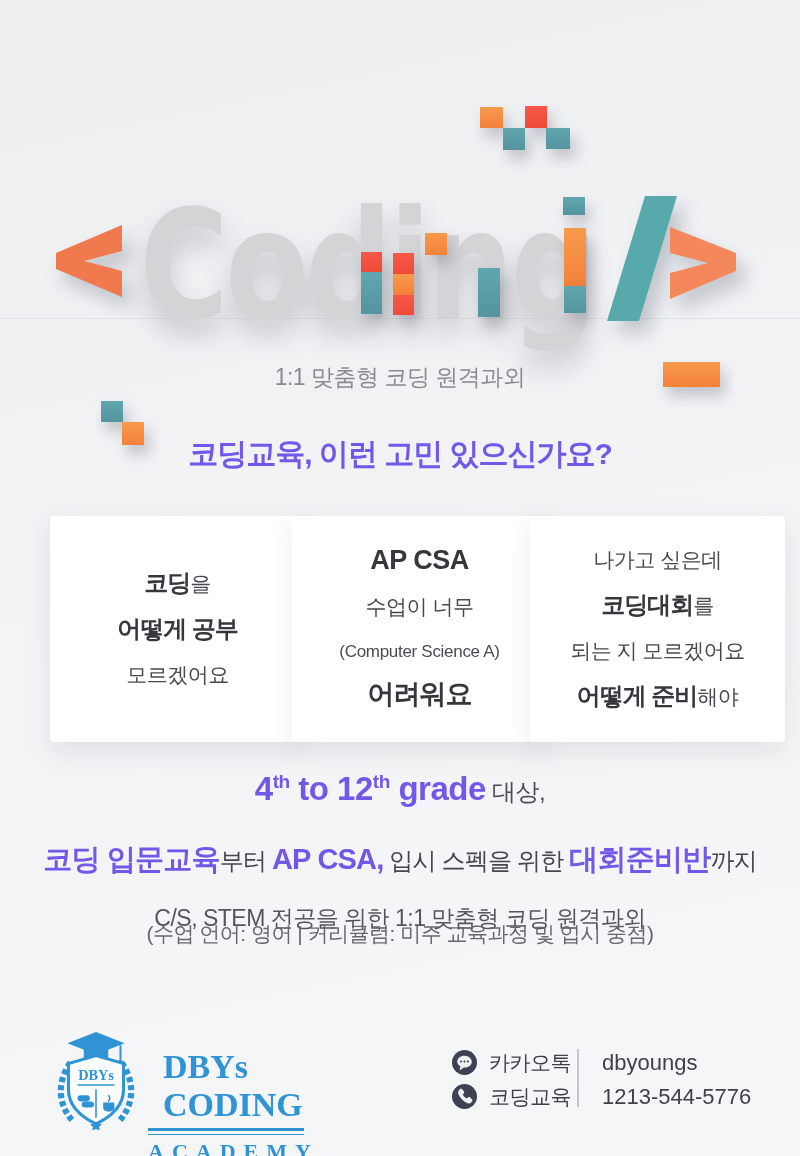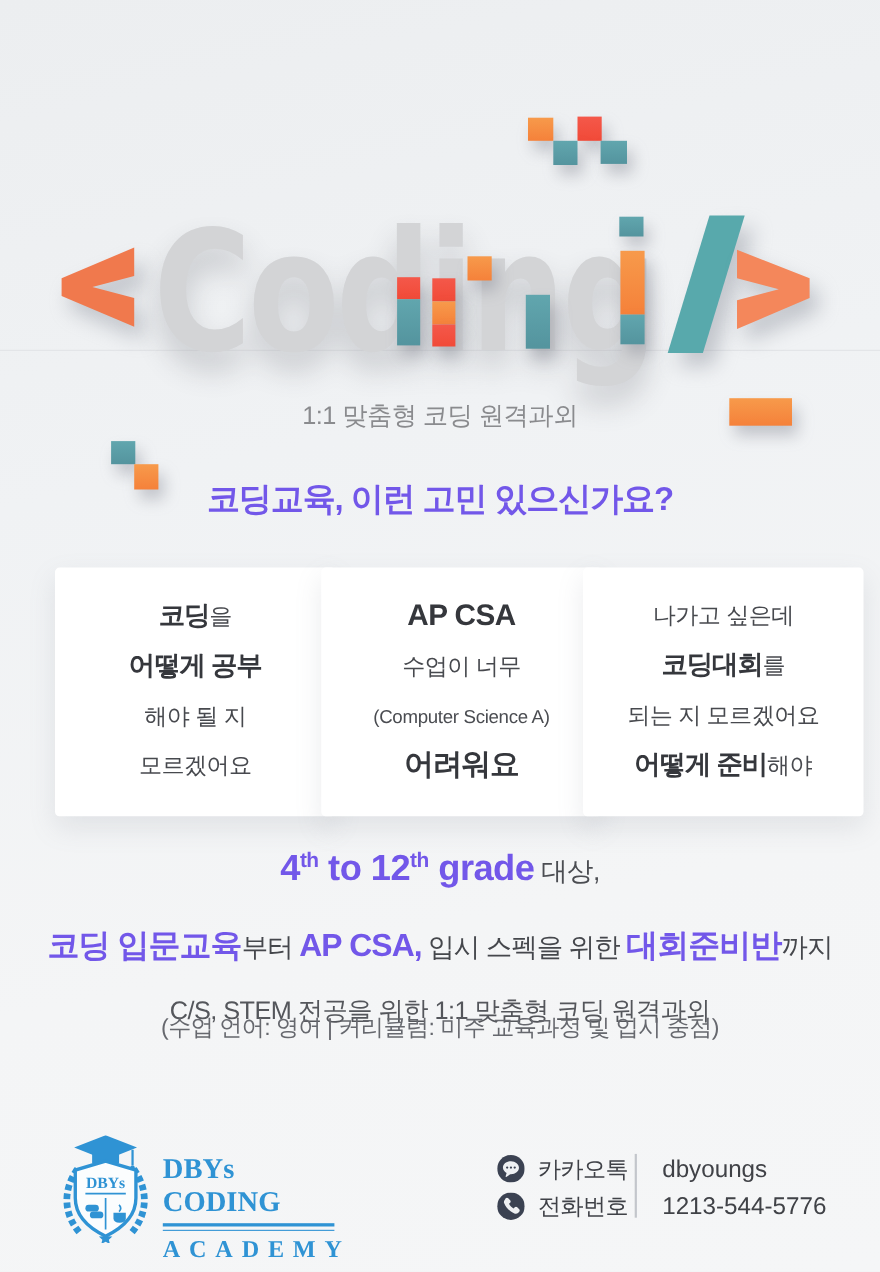--- a/index.html
+++ b/index.html
@@ -56,21 +56,21 @@
   .grade-line sup{font-size:19px;font-weight:800;color:#7257e9;}
   .mix-line{top:840px;font-size:24px;color:#45474c;letter-spacing:-0.8px;}
   .mix-line .pp{font-size:29px;font-weight:800;color:#7257e9;}
   .plain-line{top:903px;font-size:23px;color:#54565b;letter-spacing:-0.5px;}
   .paren-line{top:920px;font-size:21px;color:#66686e;letter-spacing:-0.5px;}
 
   
   .logo-wrap{position:absolute;left:55px;top:1032px;z-index:3;}
   .logo-text{position:absolute;left:148px;top:1048px;width:170px;z-index:3;}
   .logo-line1{font-family:"Liberation Serif","DejaVu Serif",serif;font-weight:700;
-    font-size:26px;color:#2f93d4;letter-spacing:0;}
+    font-size:34px;color:#2f93d4;letter-spacing:0;margin-left:15px;}
   .logo-rule{margin-top:4px;width:156px;border-top:3px solid #2f93d4;border-bottom:1.5px solid #2f93d4;height:3px;}
   .logo-line2{font-family:"Liberation Serif","DejaVu Serif",serif;font-weight:700;
     font-size:22px;color:#2f93d4;letter-spacing:8px;margin-top:4px;}
 
   .contact{position:absolute;left:450px;top:1046px;width:320px;z-index:3;}
   .contact .vline{position:absolute;left:127px;top:3px;width:2px;height:58px;background:#c3c6cb;}
   .crow{display:flex;align-items:center;height:33px;}
   .crow + .crow{margin-top:1px;}
   .cicon{width:25px;height:25px;margin-left:2px;flex:0 0 auto;}
   .clabel{width:86px;margin-left:12px;font-size:21px;color:#3f4147;letter-spacing:-0.5px;}
@@ -111,21 +111,20 @@
   <div class="cube c-teal" style="left:101px;top:401px;width:22px;height:21px;"></div>
   <div class="cube c-orange" style="left:122px;top:422px;width:22px;height:23px;"></div>
   <div class="cube c-orange" style="left:663px;top:362px;width:57px;height:25px;"></div>
 
   <div class="subtitle">1:1 맞춤형 코딩 원격과외</div>
   <div class="question">코딩교육, 이런 고민 있으신가요?</div>
 
   <div class="card" style="left:50px;">
     <div class="ln"><span class="bd">코딩</span><span class="rg">을</span></div>
     <div class="ln"><span class="bd">어떻게 공부</span></div>
-    <div class="ln"><span class="rg">해야 될 지</span></div>
     <div class="ln"><span class="rg">모르겠어요</span></div>
   </div>
 
   <div class="card" style="left:292px;">
     <div class="ln"><span class="bd-en">AP CSA</span></div>
     <div class="ln"><span class="rg">수업이 너무</span></div>
     <div class="ln"><span class="sm">(Computer Science A)</span></div>
     <div class="ln"><span class="bd-en" style="letter-spacing:-1px;">어려워요</span></div>
   </div>
 
@@ -192,18 +191,18 @@
       </svg>
       <span class="clabel">카카오톡</span>
       <span class="cvalue">dbyoungs</span>
     </div>
 
     <div class="crow">
       <svg class="cicon" viewBox="0 0 24 24">
         <circle cx="12" cy="12" r="12" fill="#3b4252"></circle>
         <path d="M7.4,5.1c0.6-0.6,1.6-0.6,2.2,0l1.7,1.7c0.6,0.6,0.6,1.6,0,2.2l-1,1c0.9,1.7,2.3,3.1,4,4l1-1 c0.6-0.6,1.6-0.6,2.2,0l1.7,1.7c0.6,0.6,0.6,1.6,0,2.2l-0.8,0.8c-0.9,0.9-2.2,1.2-3.4,0.7c-4-1.7-7.2-4.9-8.9-8.9 C5.6,8.3,5.9,7,6.8,6.1L7.4,5.1z" fill="#eef0f3"></path>
       </svg>
-      <span class="clabel">전화번호</span>
+      <span class="clabel">코딩교육</span>
       <span class="cvalue">1213-544-5776</span>
     </div>
   </div>
 
 </div>
 
 </body></html>

